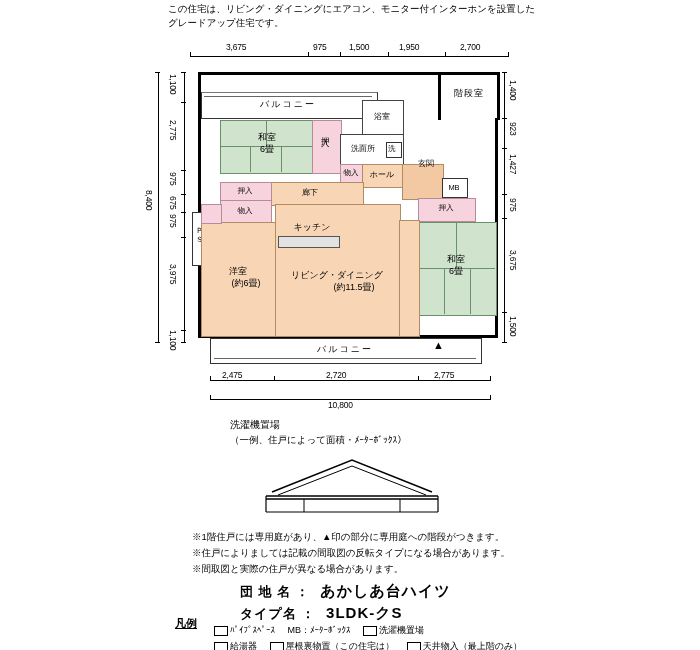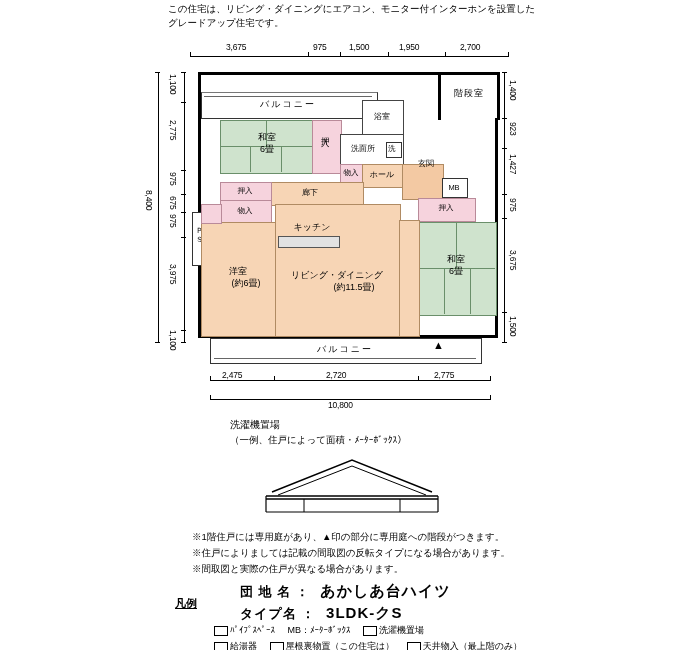--- a/index.html
+++ b/index.html
@@ -227,21 +227,21 @@
 
 <div class="abs" style="left:240px;top:582px;">
   <span style="font-size:13px;font-weight:bold;letter-spacing:1px;">団 地 名 ：</span>
   <span style="font-size:15px;font-weight:bold;margin-left:8px;letter-spacing:1px;">あかしあ台ハイツ</span>
 </div>
 <div class="abs" style="left:240px;top:604px;">
   <span style="font-size:13px;font-weight:bold;letter-spacing:1px;">タイプ名 ：</span>
   <span style="font-size:15px;font-weight:bold;margin-left:8px;letter-spacing:1px;">3LDK-クS</span>
 </div>
 
-<div class="abs" style="left:175px;top:596px;font-size:11px;font-weight:bold;text-decoration:underline;">凡例</div>
+<div class="abs" style="left:175px;top:616px;font-size:11px;font-weight:bold;text-decoration:underline;">凡例</div>
 <div class="abs" style="left:214px;top:624px;font-size:9px;white-space:nowrap;">
   <span class="legendbox" style="background:#fff;"></span><span>ﾊﾟｲﾌﾟｽﾍﾟｰｽ</span>
   <span style="margin-left:10px;">MB：ﾒｰﾀｰﾎﾞｯｸｽ</span>
   <span class="legendbox" style="margin-left:10px;background:#fff;"></span><span>洗濯機置場</span>
 </div>
 <div class="abs" style="left:214px;top:640px;font-size:9px;white-space:nowrap;">
   <span class="legendbox" style="background:#fff;"></span><span>給湯器</span>
   <span class="legendbox" style="margin-left:10px;background:#fff;"></span><span>屋根裏物置（この住宅は）</span>
   <span class="legendbox" style="margin-left:10px;background:#fff;"></span><span>天井物入（最上階のみ）</span>
 </div>

